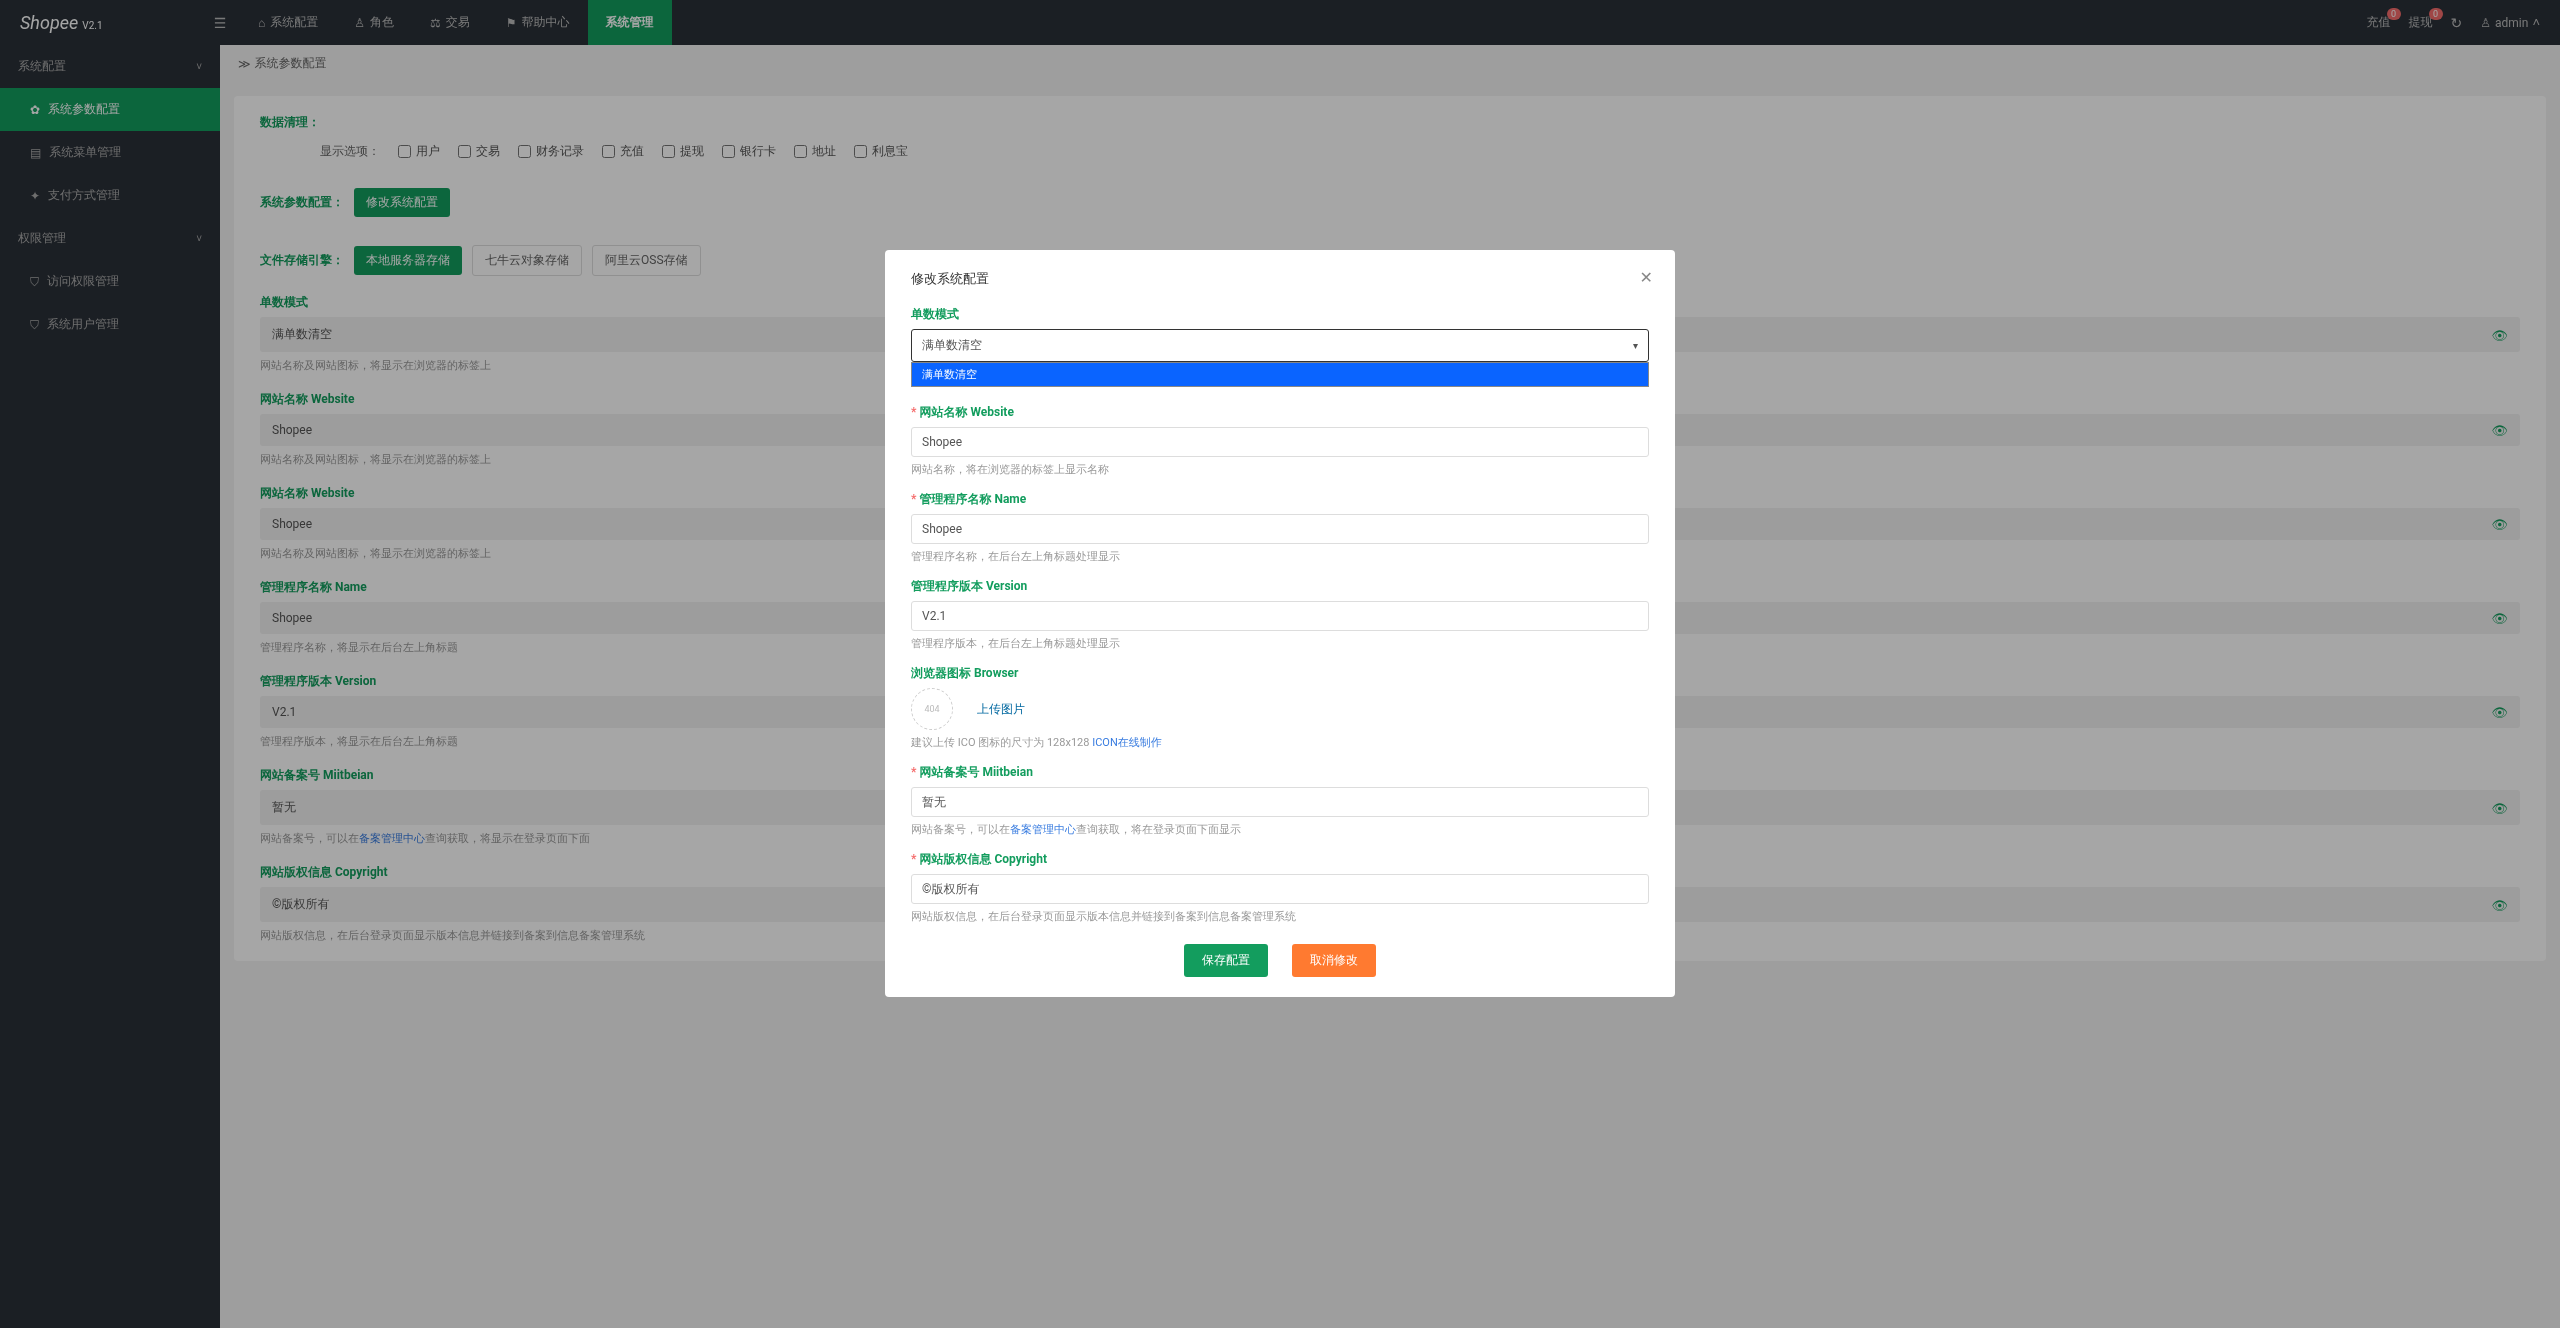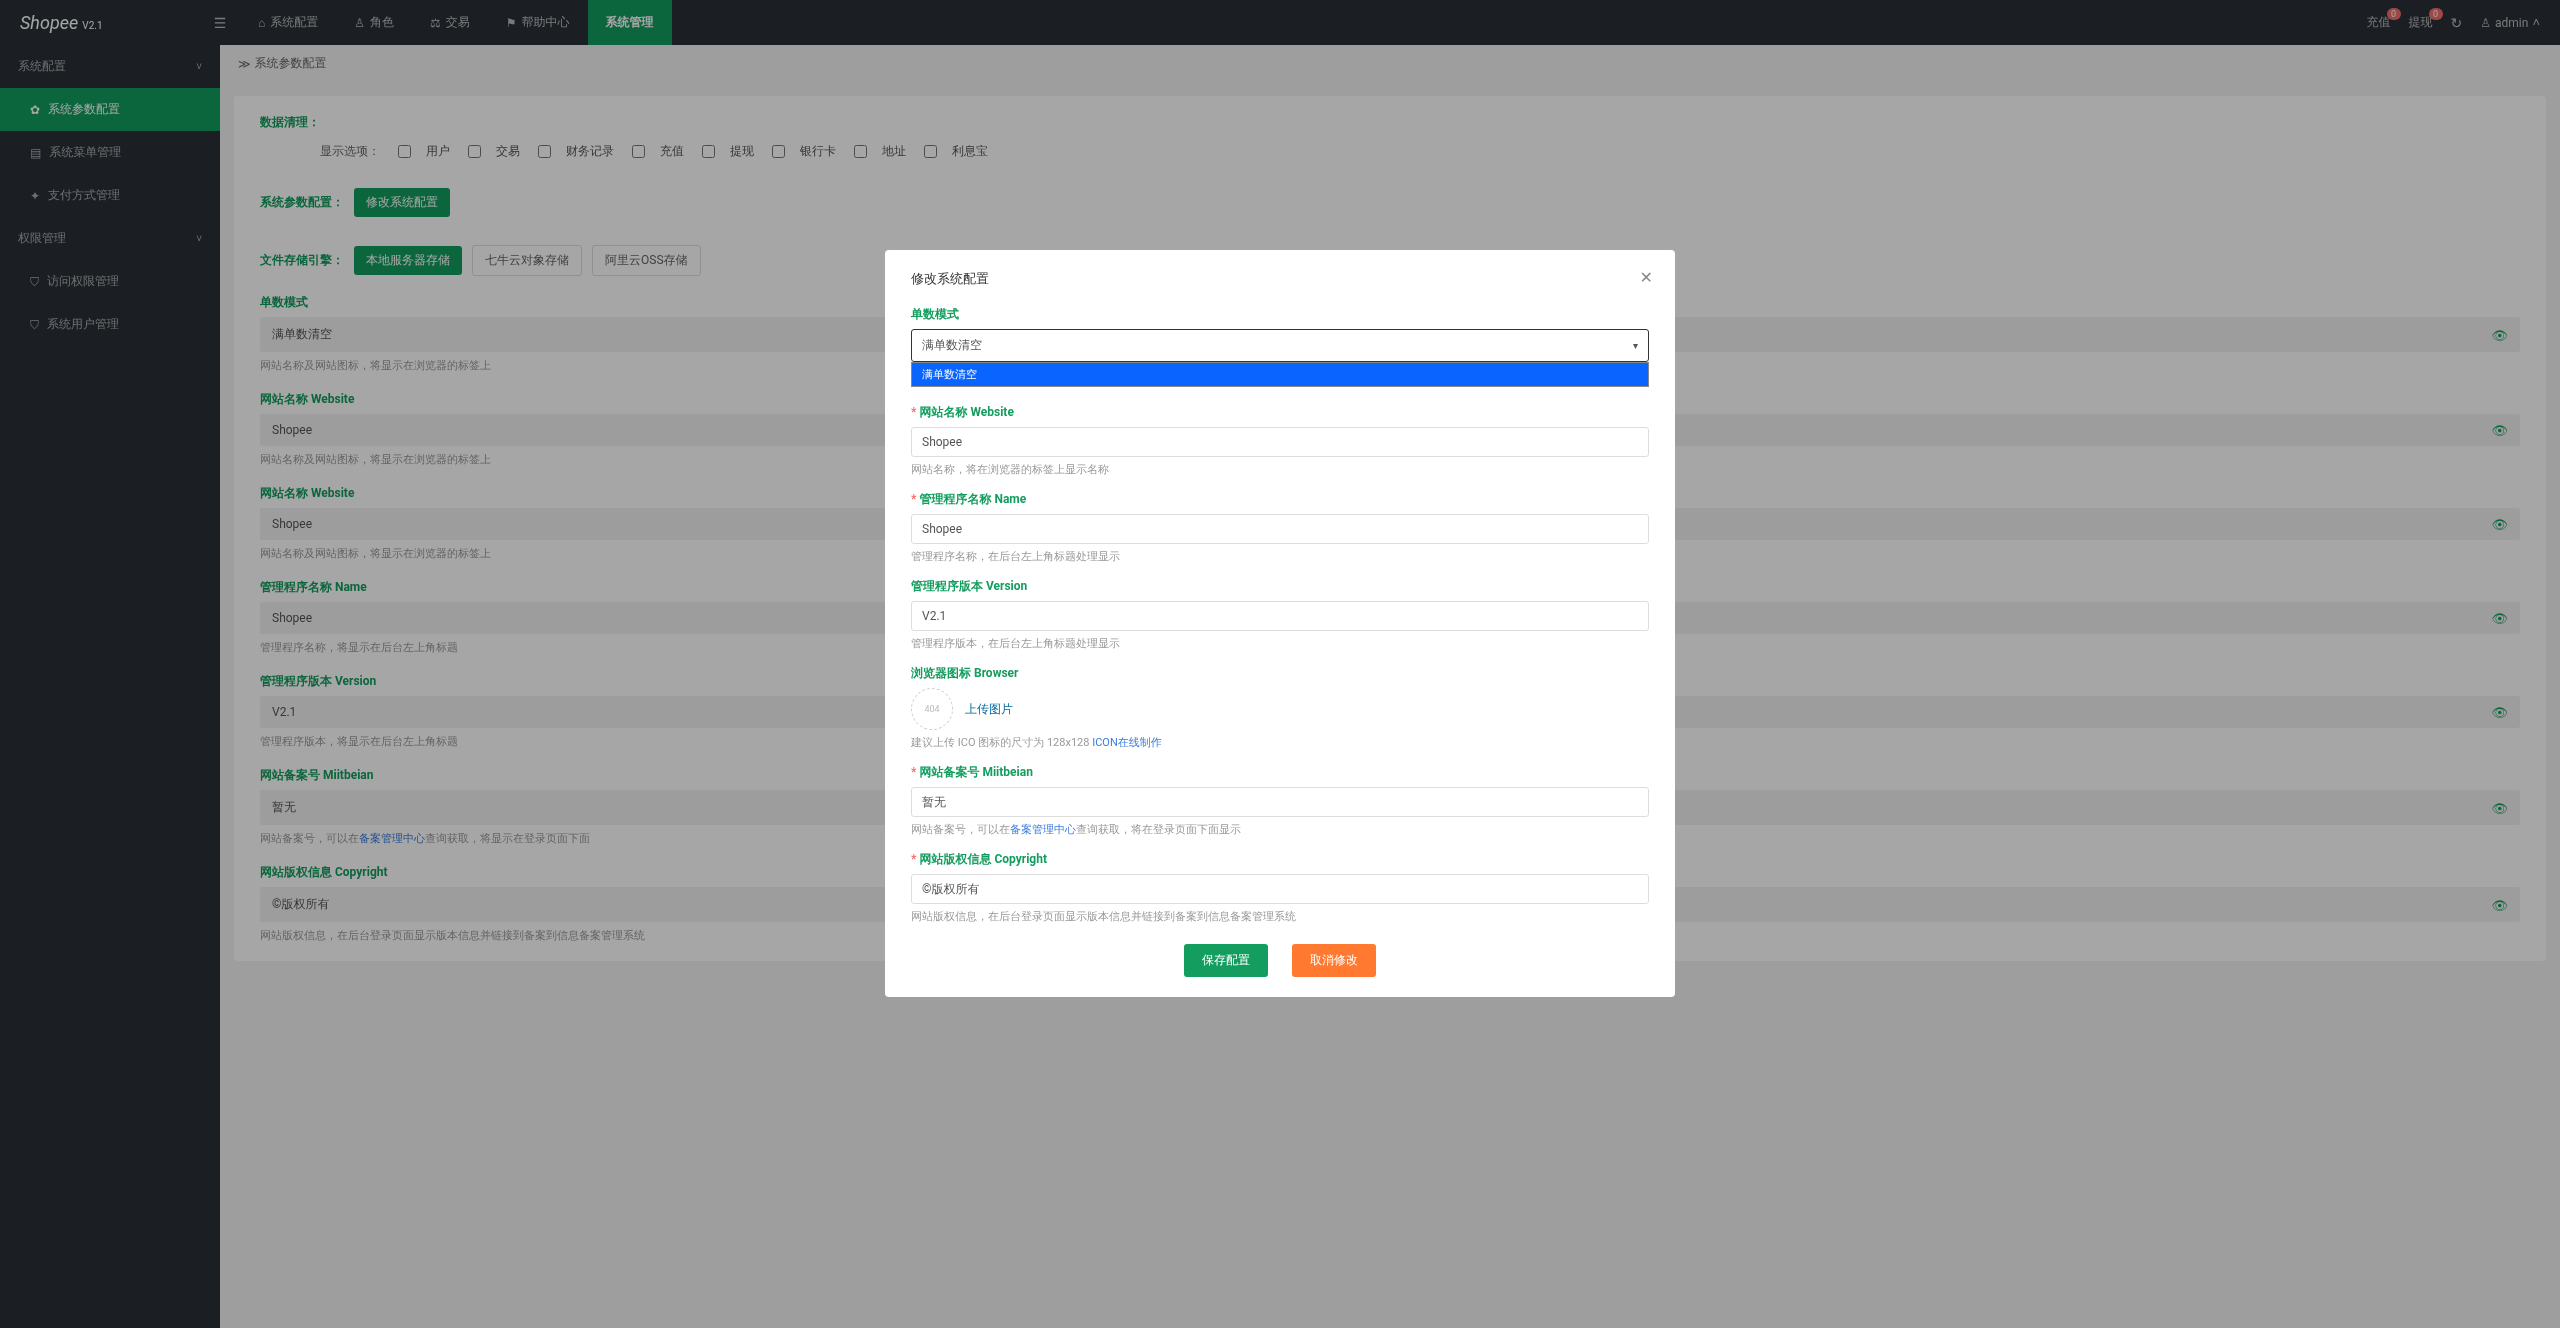--- a/index.html
+++ b/index.html
@@ -29,21 +29,21 @@
 .sidebar-item.active { background: #139d5e; color: #fff; }
 .chevron { font-size: 10px; }
 
 
 .main { flex: 1; background: #f3f3f3; overflow: auto; }
 .breadcrumb { padding: 10px 18px; font-size: 12px; color: #666; display: flex; align-items: center; gap: 4px; }
 .panel { background: #fff; margin: 14px; border-radius: 4px; padding: 18px 26px; }
 .section-title { color: #139d5e; font-size: 12px; font-weight: bold; margin-bottom: 12px; }
 .clear-row { display: flex; align-items: center; gap: 18px; margin-left: 60px; }
 .clear-label { color: #666; }
-.cb { display: flex; align-items: center; gap: 15px; color: #555; }
+.cb { display: flex; align-items: center; gap: 5px; color: #555; }
 .cb input { width: 13px; height: 13px; }
 .btn { display: inline-block; padding: 6px 12px; border-radius: 3px; font-size: 12px; cursor: pointer; border: none; }
 .btn-primary { background: #139d5e; color: #fff; }
 .btn-default { background: #fff; border: 1px solid #ddd; color: #666; }
 .btn-orange { background: #ff7a30; color: #fff; margin-left: 24px; }
 .row-bar { display: flex; align-items: center; gap: 10px; margin-top: 14px; }
 .row-bar .section-title { margin-bottom: 0; }
 
 .config-block { margin-top: 18px; }
 .cfg-label { color: #139d5e; font-weight: bold; margin-bottom: 6px; font-size: 12px; }
@@ -65,21 +65,21 @@
 .form-hint a { color: #3a7de0; text-decoration: none; }
 
 
 .select-wrap { position: relative; }
 .select-display { width: 100%; padding: 7px 10px; border: 1px solid #333; border-radius: 3px; font-size: 12px; color: #555; background: #fff; display: flex; justify-content: space-between; align-items: center; }
 .select-display .caret { font-size: 10px; }
 .select-dropdown { position: absolute; top: 100%; left: 0; right: 0; border: 1px solid #888; background: #fff; z-index: 10; }
 .select-opt { padding: 4px 10px; font-size: 11px; color: #333; cursor: pointer; }
 .select-opt.selected { background: #0a64ff; color: #fff; }
 
-.upload-row { display: flex; align-items: center; gap: 12px; }
+.upload-row { display: flex; align-items: center; gap: 24px; }
 .upload-btn { width: 42px; height: 42px; border: 1px dashed #ccc; border-radius: 50%; display: flex; align-items: center; justify-content: center; color: #bbb; font-size: 9px; }
 .upload-link { color: #0369a1; font-size: 12px; cursor: pointer; }
 
 .modal-footer { display: flex; justify-content: center; gap: 0; margin-top: 20px; }
 .modal-footer .btn { padding: 8px 18px; }
 </style>
 </head>
 <body>
 
 <div class="app">

